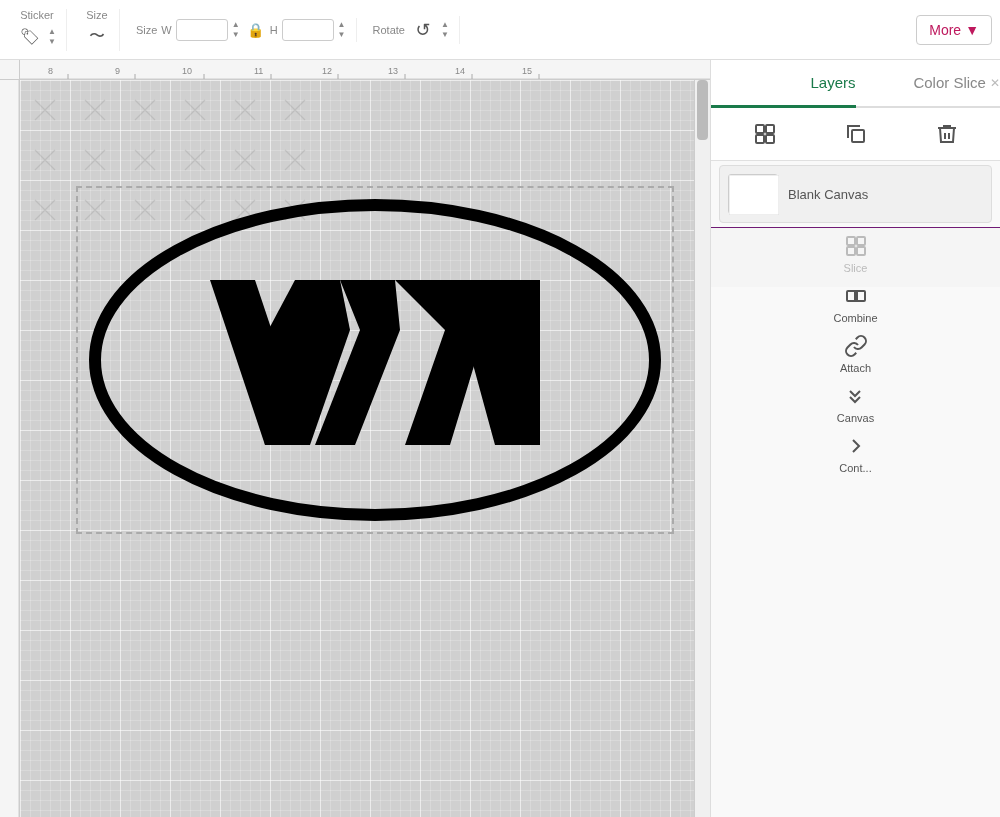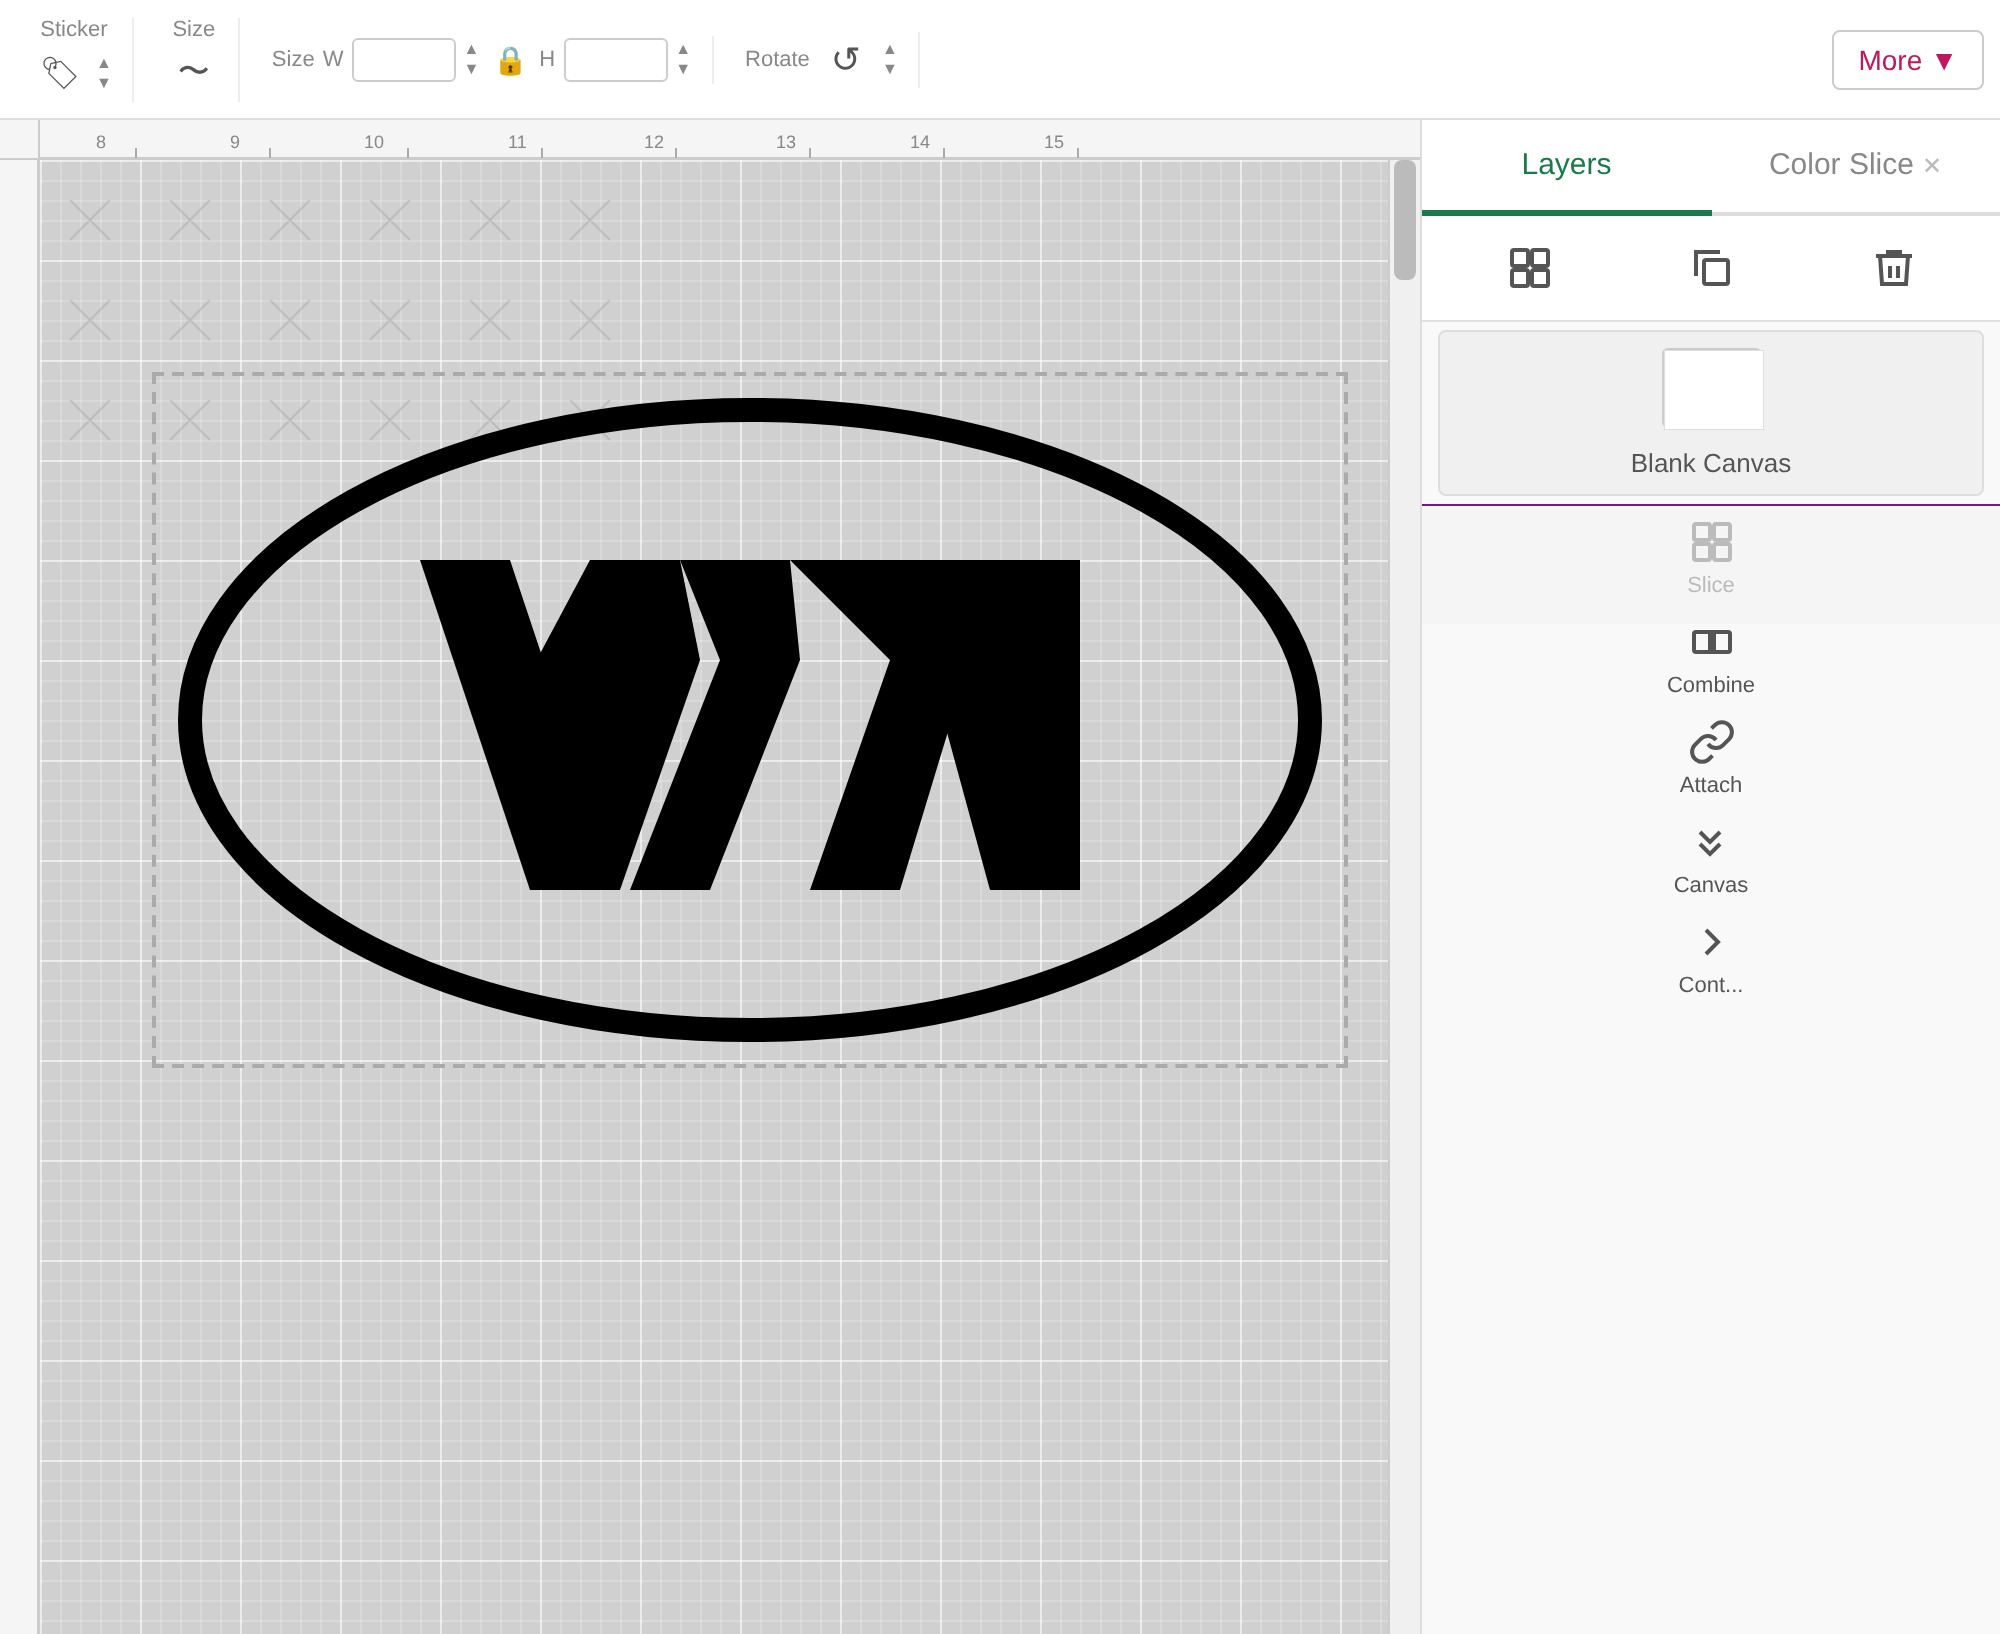--- a/index.html
+++ b/index.html
@@ -207,21 +207,21 @@
     .panel-tabs {
       display: flex;
       border-bottom: 2px solid #ddd;
       background: #fff;
       height: 48px;
     }
     .panel-tab {
       flex: 1;
       display: flex;
       align-items: center;
-      justify-content: center;
+      justify-content: flex-end;
       font-size: 15px;
       font-weight: 500;
       cursor: pointer;
       color: #888;
       border-bottom: 3px solid transparent;
       margin-bottom: -2px;
     }
     .panel-tab.active {
       color: #1a7a4a;
       border-bottom: 3px solid #1a7a4a;
@@ -297,21 +297,20 @@
     
     .blank-canvas-row {
       display: flex;
       align-items: center;
       gap: 10px;
       padding: 8px;
       background: #f0f0f0;
       border: 1px solid #ddd;
       border-radius: 4px;
       margin: 4px 8px;
-      flex-direction: column;
     }
     .blank-canvas-thumb {
       width: 50px;
       height: 40px;
       background: #fff;
       border: 1px solid #ccc;
       border-radius: 3px;
       flex-shrink: 0;
     }
     .blank-canvas-label {

